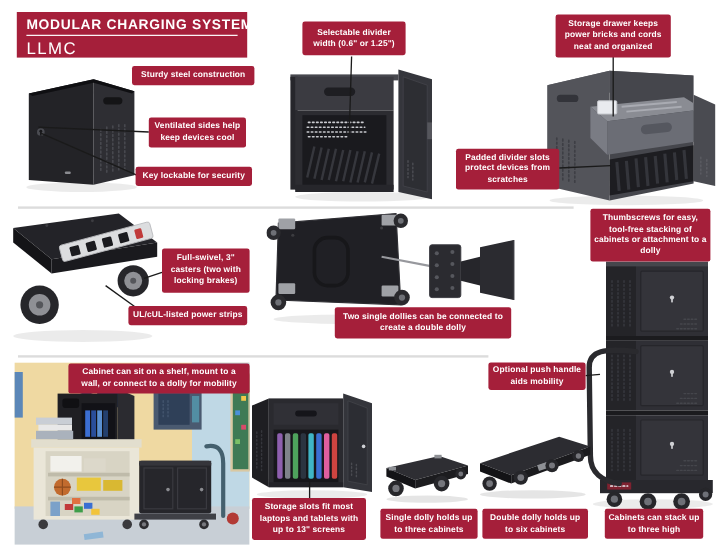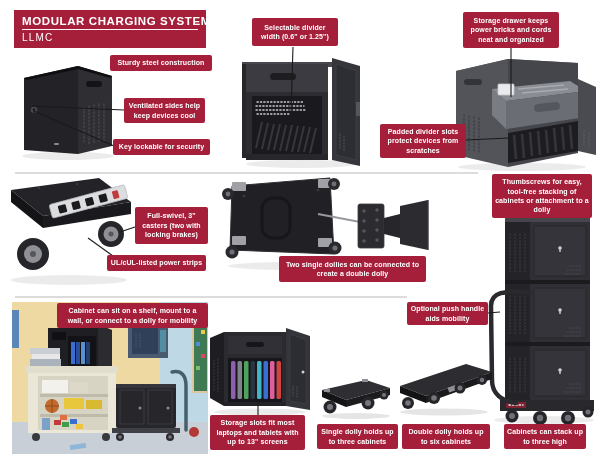--- a/index.html
+++ b/index.html
@@ -52,21 +52,21 @@
   #c-double{left:402px;top:424px;width:88px;height:25px;}
   #c-push{left:407px;top:302px;width:81px;height:23px;}
   #c-stack{left:504px;top:424px;width:82px;height:25px;}
 
   #header{
     position:absolute;left:14px;top:10px;width:192px;height:38px;z-index:6;
     background:var(--accent);color:#fff;padding:5px 8px 4px;box-sizing:border-box;
   }
   #header .title{font-size:11.5px;font-weight:bold;letter-spacing:0.6px;white-space:nowrap;}
   #header .rule{border-top:1px solid rgba(255,255,255,.95);margin:2px 0;}
-  #header .model{font-size:10px;letter-spacing:1.2px;}
+  #header .model{font-size:14px;letter-spacing:1.2px;}
 </style>
 </head>
 <body>
 
 <div id="stage">
 
   <div class="divider" id="div-row1"></div>
   <div class="divider" id="div-row2"></div>
 
   <svg class="art" id="art-cube" width="102" height="106" viewBox="0 0 102 106">

